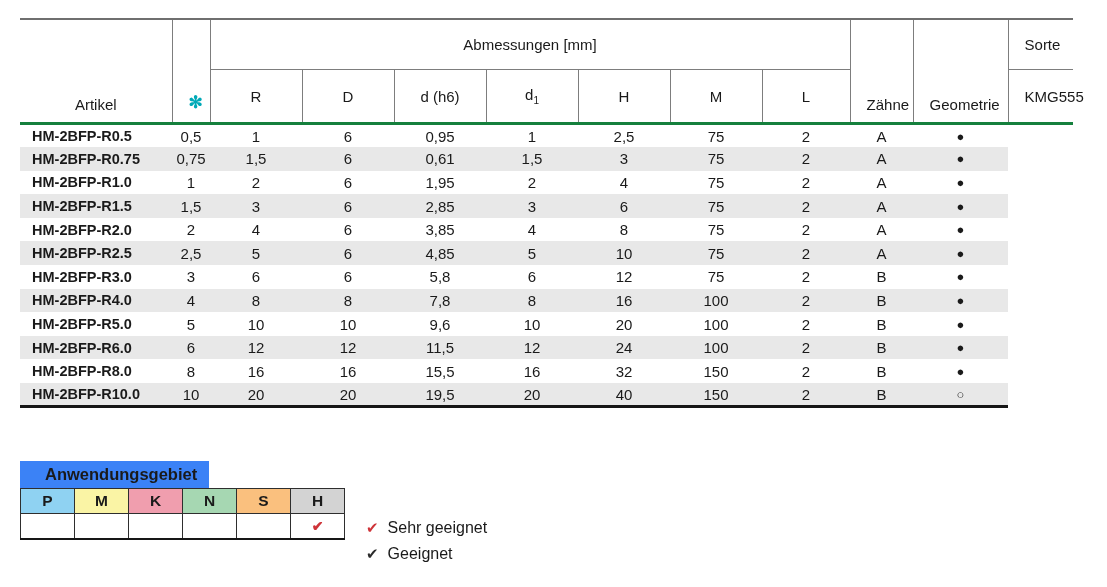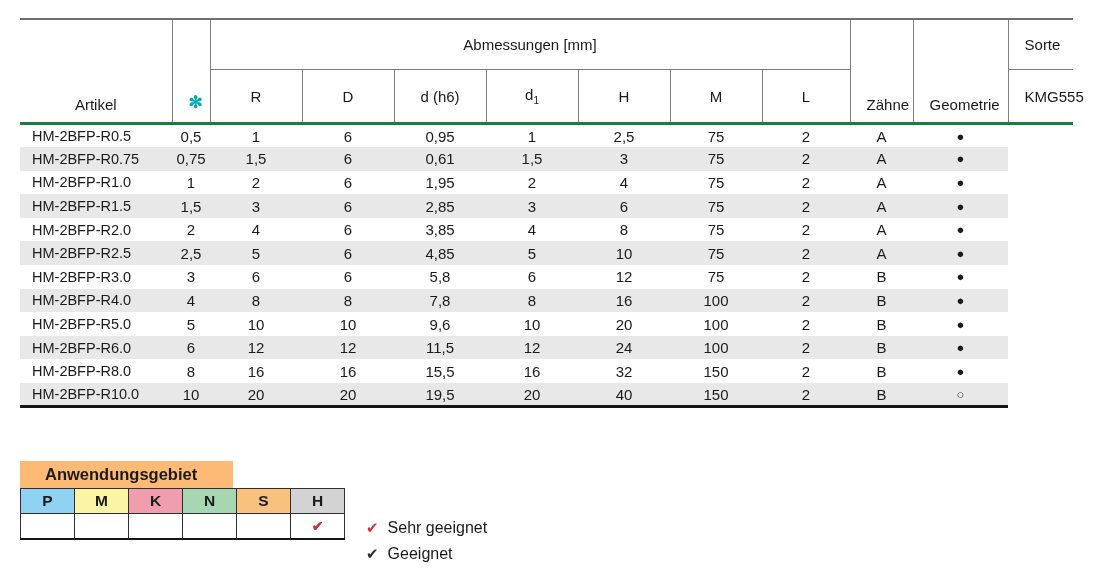--- a/index.html
+++ b/index.html
@@ -18,36 +18,36 @@
   .main-table thead tr th:first-child { border-left:none; }
   .main-table thead tr th:last-child  { border-right:none; }
   .main-table th.group { height:27px; border-bottom:1px solid #7d7d7d; }
   .main-table th.sorte { border-bottom:1px solid #7d7d7d; }
   .main-table tr.cols th { height:35px; }
   .main-table th.span2 { vertical-align:bottom; padding-bottom:9px; }
   .main-table th.hb, .main-table tr.cols th { border-bottom:3px solid #15803d; }
   .main-table tbody td { height:23.6px; padding:0; text-align:center; font-size:15px; }
   .main-table tbody tr:nth-child(even) { background:#e8e8e8; }
   .main-table tbody tr:last-child td { border-bottom:3px solid #161616; }
-  .main-table td.artikel { text-align:left; font-weight:normal; padding-left:12px; font-size:14.5px; }
+  .main-table td.artikel { text-align:left; font-weight:bold; padding-left:12px; font-size:14.5px; }
   .main-table td.dot { font-size:13px; }
   .ast { font-size:17px; font-weight:bold; }
   sub.d1 { font-size:10px; }
 
   
   .stock-legend { position:absolute; left:22px; top:362px; font-size:15.5px; }
   .stock-legend .sym { font-size:12px; vertical-align:1px; margin-right:7px; }
   .stock-legend .gap { margin-left:30px; }
   .cooling-legend { position:absolute; left:20px; top:387px; font-size:15.5px; }
   .cooling-legend .ast { margin-right:9px; }
 
   
   .aw-title {
-    position:absolute; left:20px; top:461px; width:213px; height:27px;
-    background:#fdba74; font-weight:bold; font-size:16.5px; padding:4px 0 0 25px;
+    position:absolute; left:20px; top:461px; width:189px; height:27px;
+    background:#3b82f6; font-weight:bold; font-size:16.5px; padding:4px 0 0 25px;
   }
   .aw-table { position:absolute; left:20px; top:488px; border-collapse:collapse; }
   .aw-table td {
     width:54px; height:25px; border:1.5px solid #2e2e2e;
     text-align:center; font-size:15.5px; padding:0;
   }
   .aw-table tr:first-child td { font-weight:bold; }
   .aw-table tr:last-child td { border-bottom:2.5px solid #161616; }
   .aw-table td.aw-check { font-size:14px; font-weight:bold; }
 

